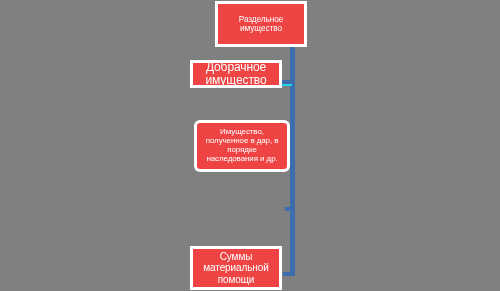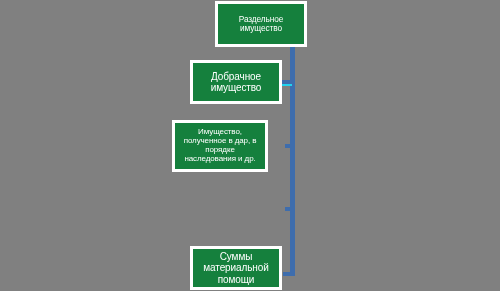--- a/index.html
+++ b/index.html
@@ -25,21 +25,21 @@
     left: 0;
     top: 0;
     width: 500px;
     height: 291px;
   }
 
   
   .node {
     position: absolute;
     box-sizing: border-box;
-    background: #15803d;
+    background: #ef4444;
     border: 3px solid #ffffff;
     display: flex;
     align-items: center;
     justify-content: center;
     text-align: center;
     color: #ffffff;
     line-height: 1.12;
     letter-spacing: -0.1px;
     overflow: hidden;
   }
@@ -53,29 +53,30 @@
     left: 215px;
     top: 1px;
     width: 92px;
     height: 46px;
     font-size: 8.3px;
   }
   .node.c1 {
     left: 190px;
     top: 60px;
     width: 92px;
-    height: 44px;
-    font-size: 10px;
+    height: 28px;
+    font-size: 12px;
   }
   .node.c2 {
-    left: 172px;
+    left: 194px;
     top: 120px;
     width: 96px;
     height: 52px;
     font-size: 8.0px;
+    border-radius: 6px;
   }
   .node.c3 {
     left: 190px;
     top: 182px;
     width: 96px;
     height: 54px;
     font-size: 8.0px;
   }
   .node.c4 {
     left: 190px;

